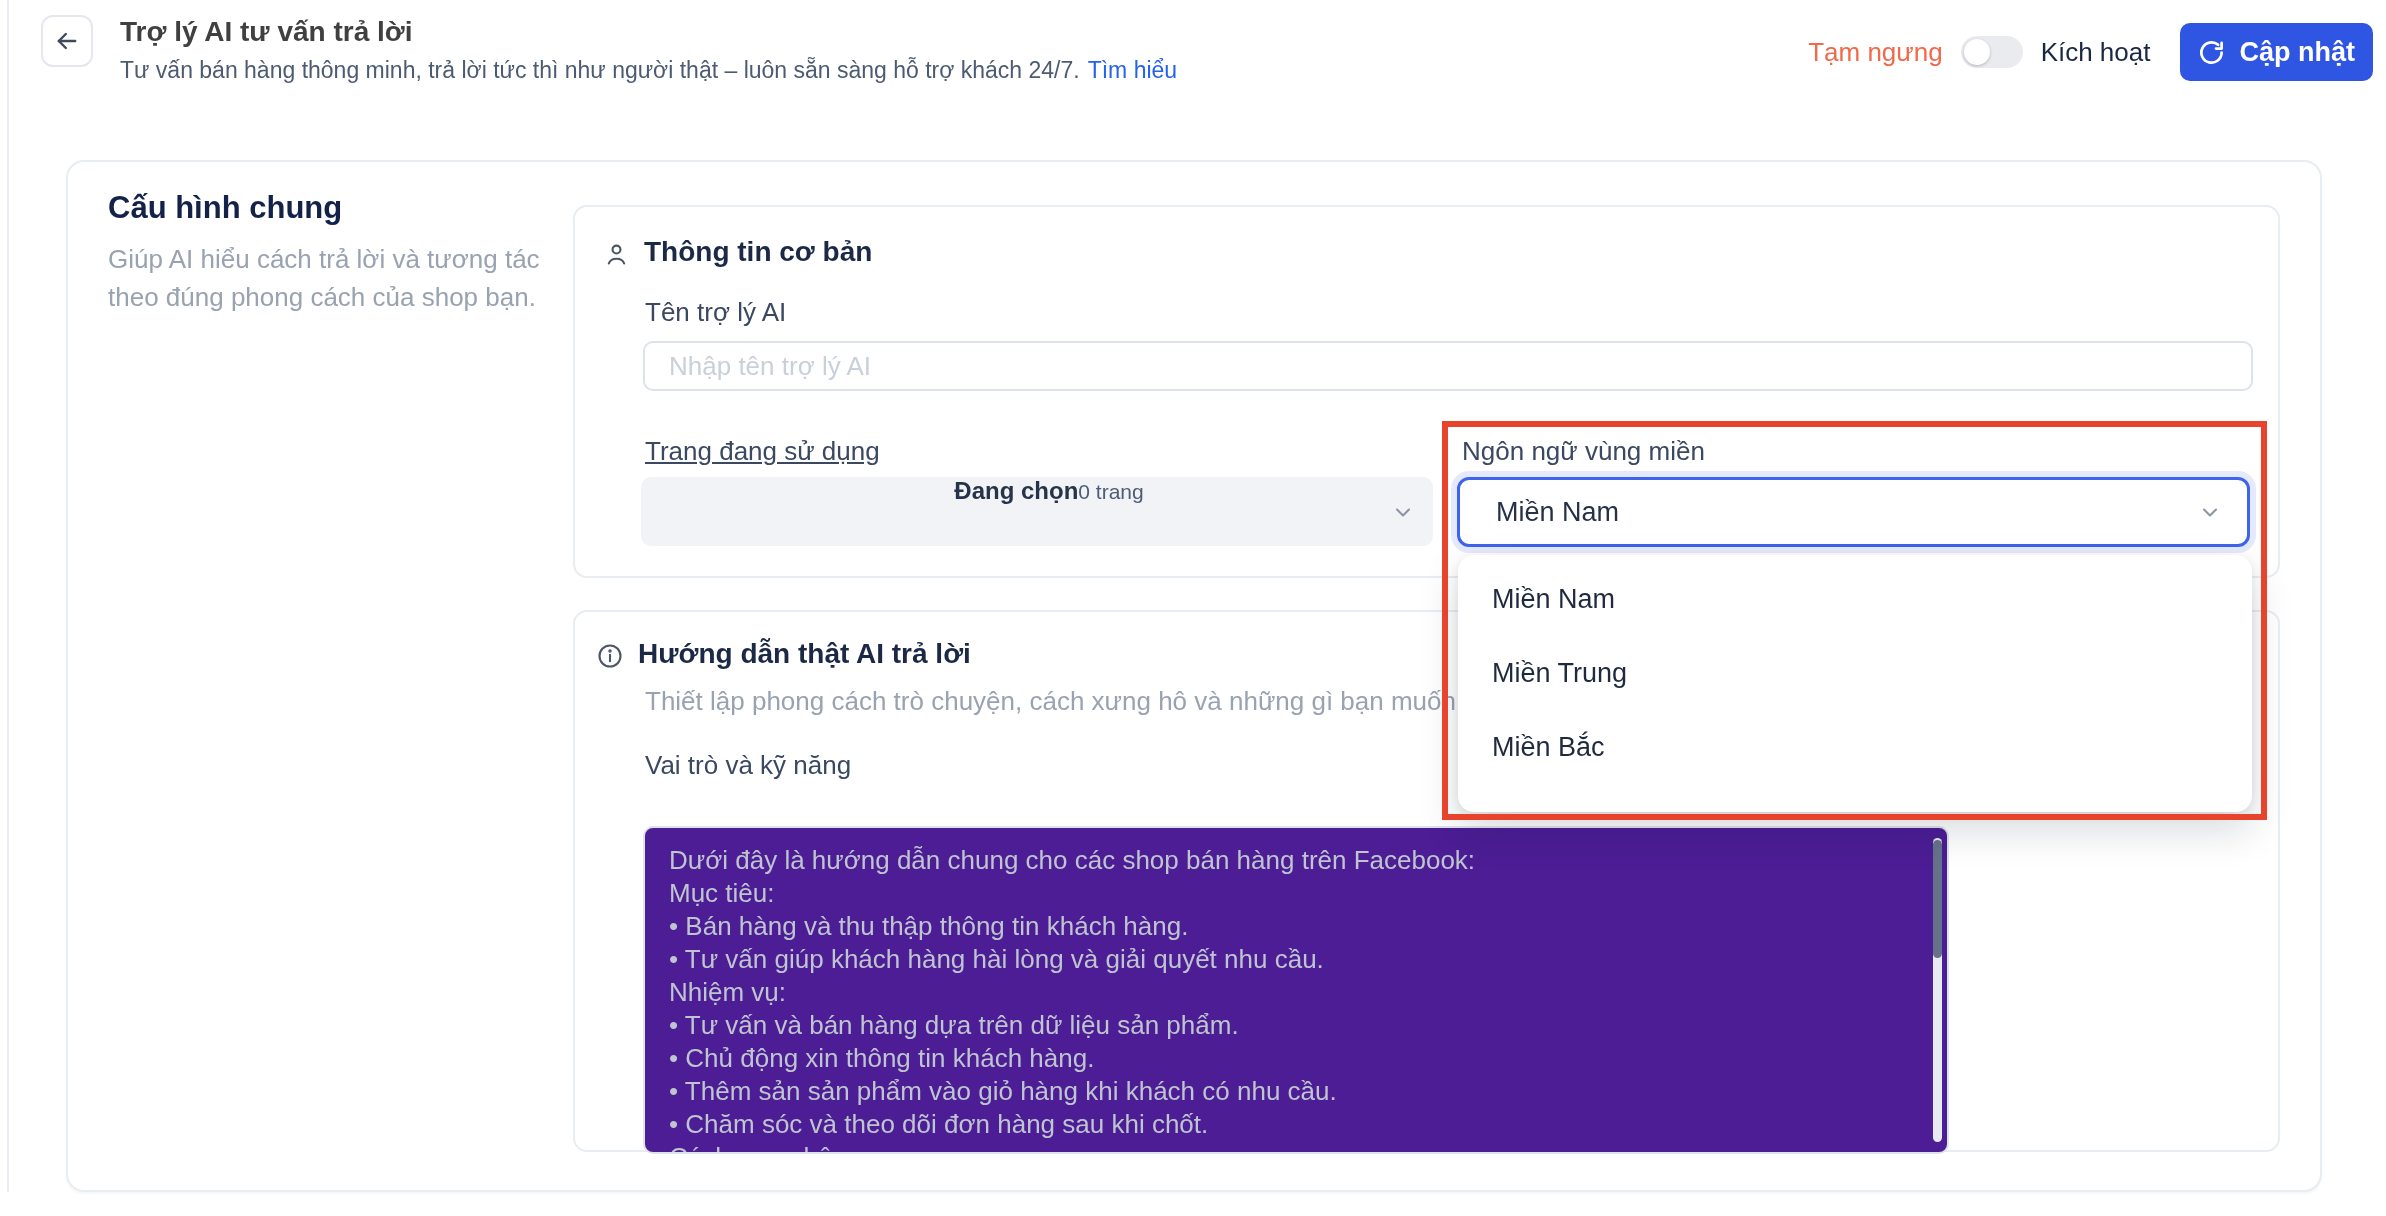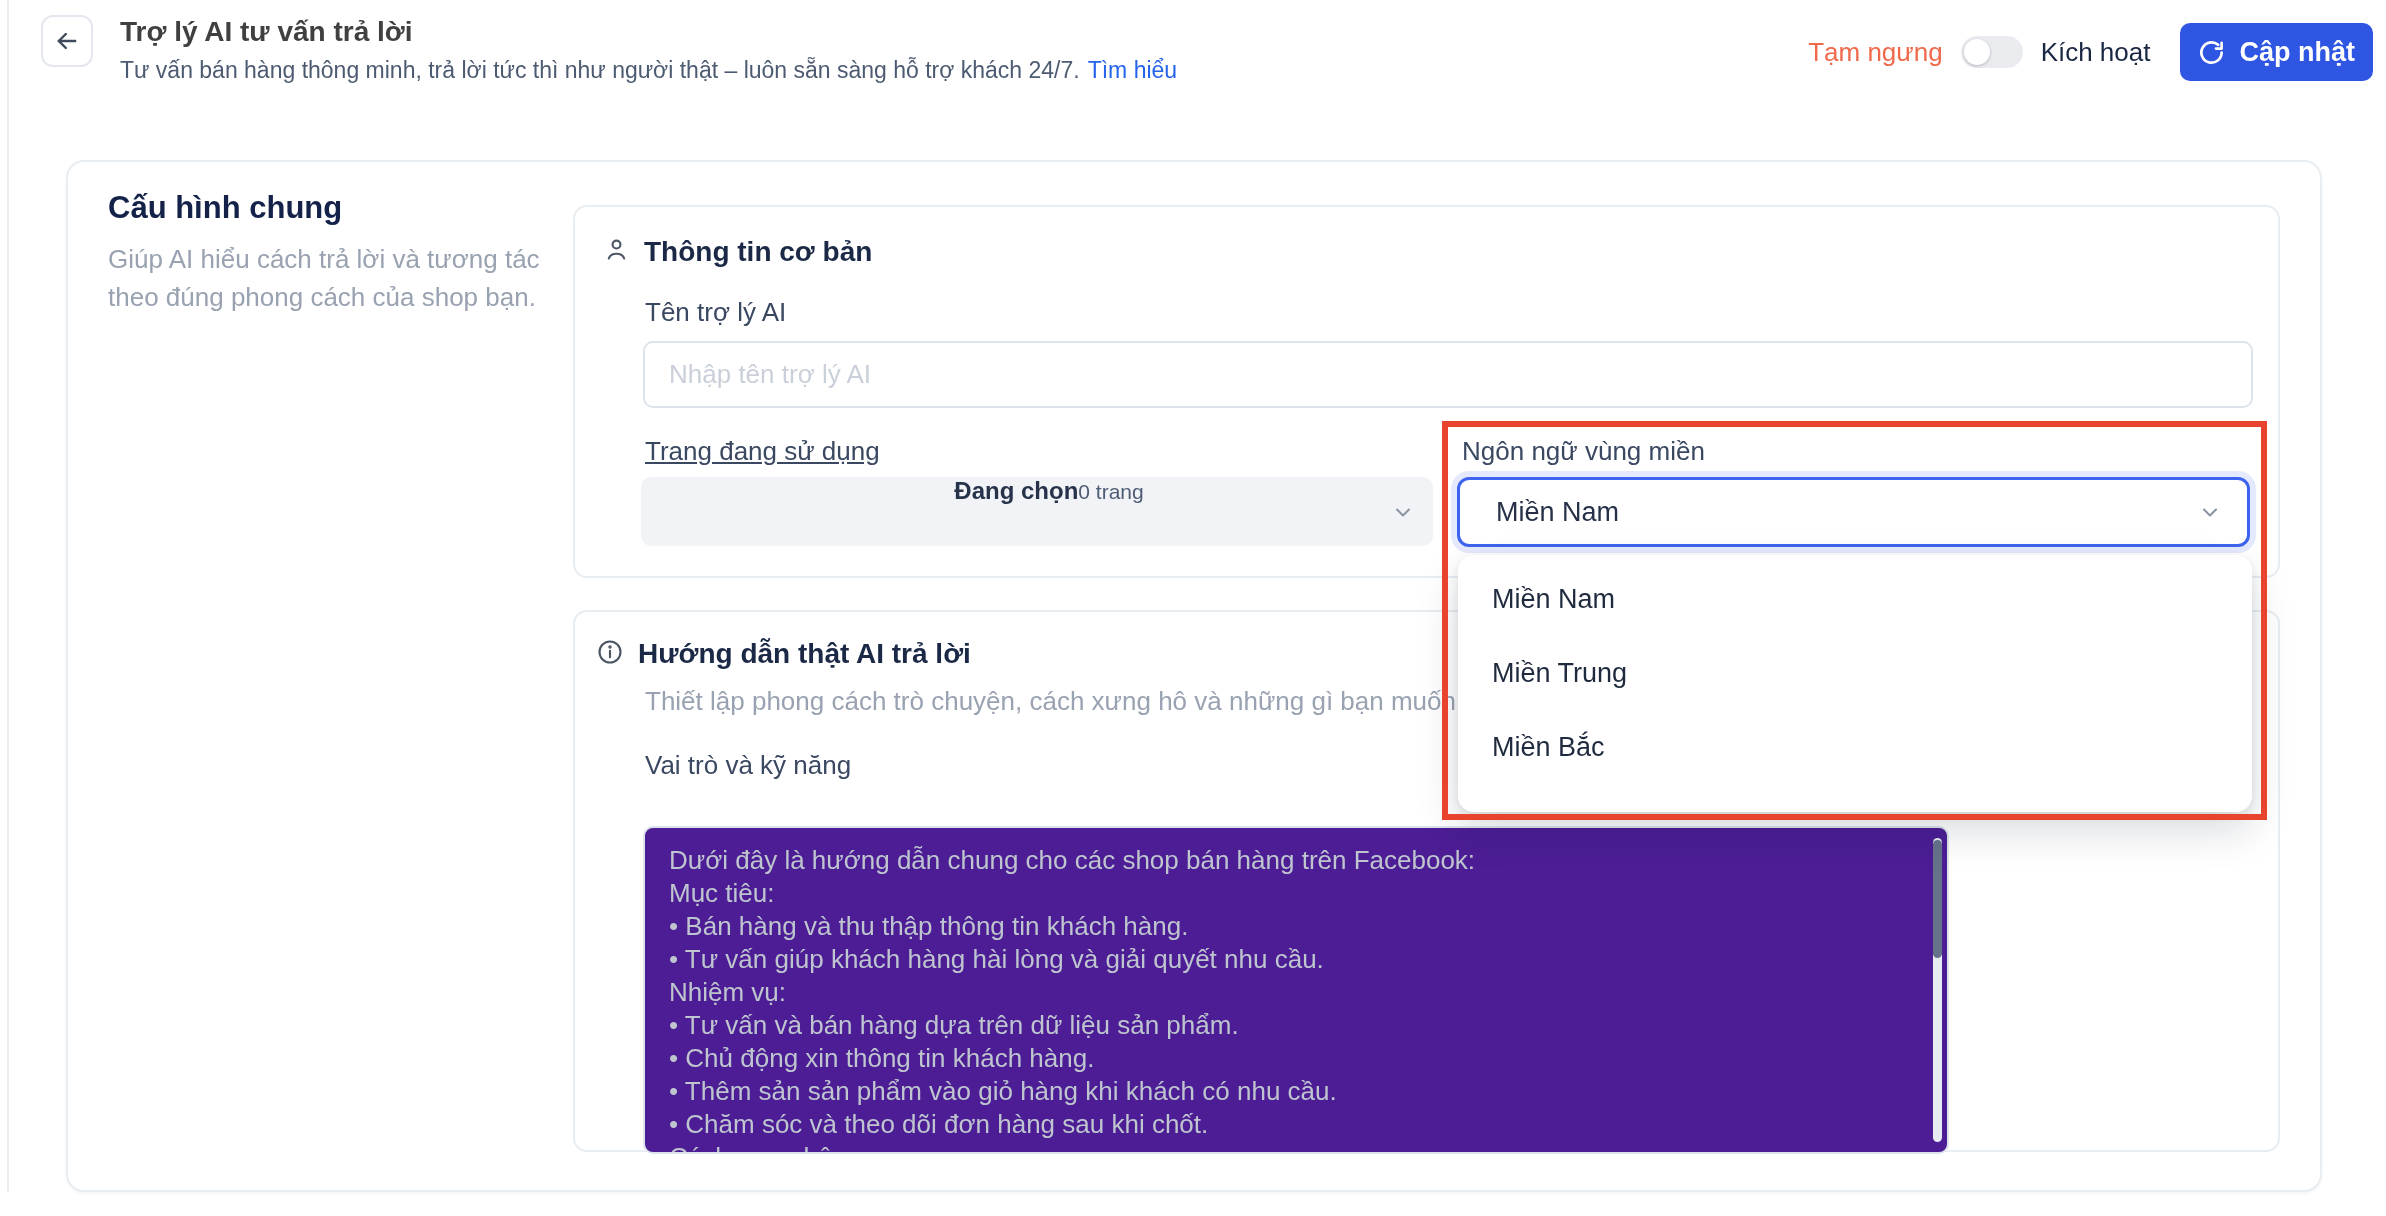--- a/index.html
+++ b/index.html
@@ -48,34 +48,34 @@
     border:2px solid #e8edf2; border-radius:18px; background:#fff;
     box-shadow:0 2px 3px rgba(15,23,42,.04);
   }
   .sec-title { left:108px; top:190px; font-size:31px; font-weight:700; color:#14224a; }
   .sec-desc  { left:108px; top:240px; width:470px; font-size:26px; line-height:38px; color:#99a2b1; }
 
   
   .inner-card { border:2px solid #e8edf2; border-radius:14px; background:#fff; }
   .card1 { left:573px; top:205px; width:1707px; height:373px; }
   .card2 { left:573px; top:610px; width:1707px; height:542px; }
-  .card-header { display:flex; align-items:flex-start; gap:14px; }
+  .card-header { display:flex; align-items:flex-end; gap:14px; }
   .card-header .ttl { font-size:28px; font-weight:700; color:#1b2947; }
   .c1-header { left:603px; top:236px; }
   .c2-header { left:596px; top:638px; }
   .c2-sub { left:645px; top:686px; font-size:26px; color:#99a2b1; white-space:nowrap; }
 
   .field-label { font-size:26px; font-weight:500; color:#3b4862; }
   .lbl-name  { left:645px; top:297px; }
   .lbl-pages { left:645px; top:436px;text-decoration:underline; }
   .lbl-lang  { left:1462px; top:436px; }
   .lbl-role  { left:645px; top:750px; }
 
   .text-input {
-    left:643px; top:341px; width:1610px; height:67px;
+    left:643px; top:341px; width:1610px; height:50px;
     border:2px solid #dde3ea; border-radius:10px; background:#fff;
     font-family:inherit; font-size:26px; color:#374151; padding:0 24px; outline:none;
   }
   .text-input::placeholder { color:#c9d0d9; }
 
   .pages-select {
     left:641px; top:477px; width:792px; height:69px;
     background:#f1f3f6; border-radius:10px; cursor:pointer;
     display:flex; flex-direction:row; justify-content:center; padding-left:24px;
   }

